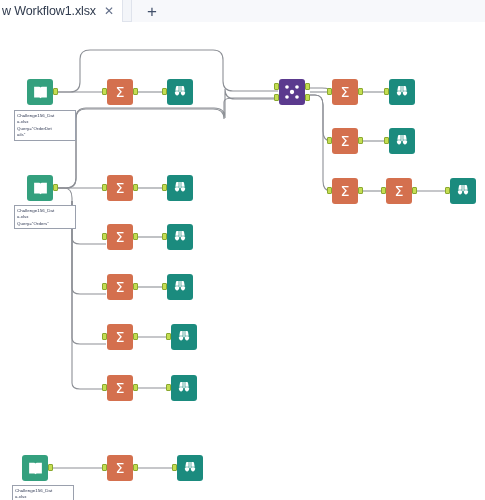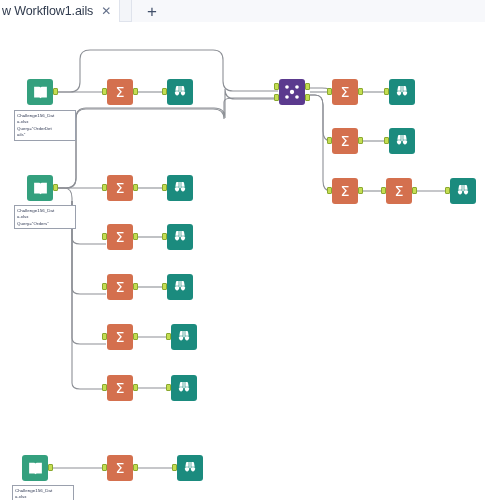--- a/index.html
+++ b/index.html
@@ -85,21 +85,21 @@
     letter-spacing:0.05px;
     word-break:break-all;
     font-family:"Liberation Sans", sans-serif;
   }
 </style>
 </head>
 <body>
 
 <div class="tabbar">
   <div class="tab">
-    <span class="tab-title">w Workflow1.ails</span>
+    <span class="tab-title">w Workflow1.xlsx</span>
     <span class="tab-close">✕</span>
   </div>
   <div class="newtab">
     <span class="newtab-plus">+</span>
   </div>
   <div class="tabbar-rest"></div>
 </div>
 
 <div class="canvas">
 

